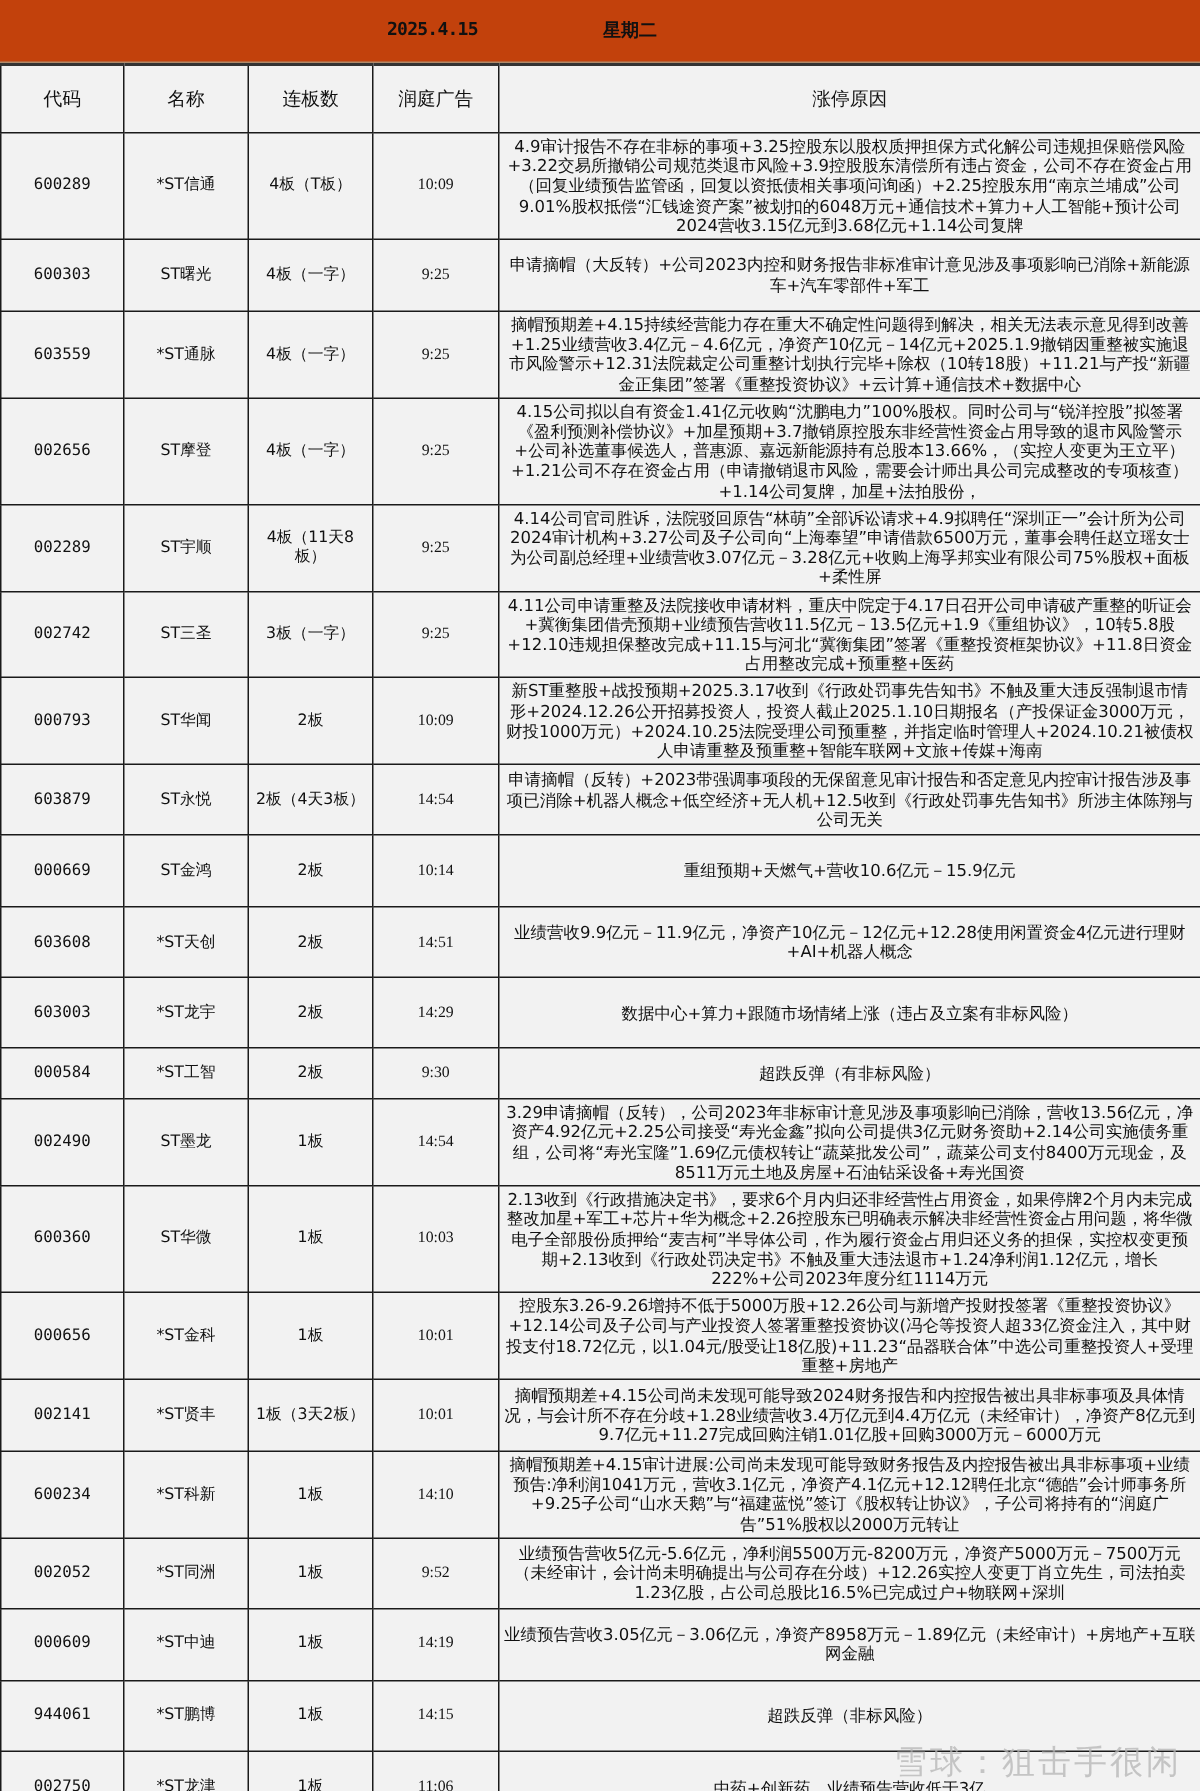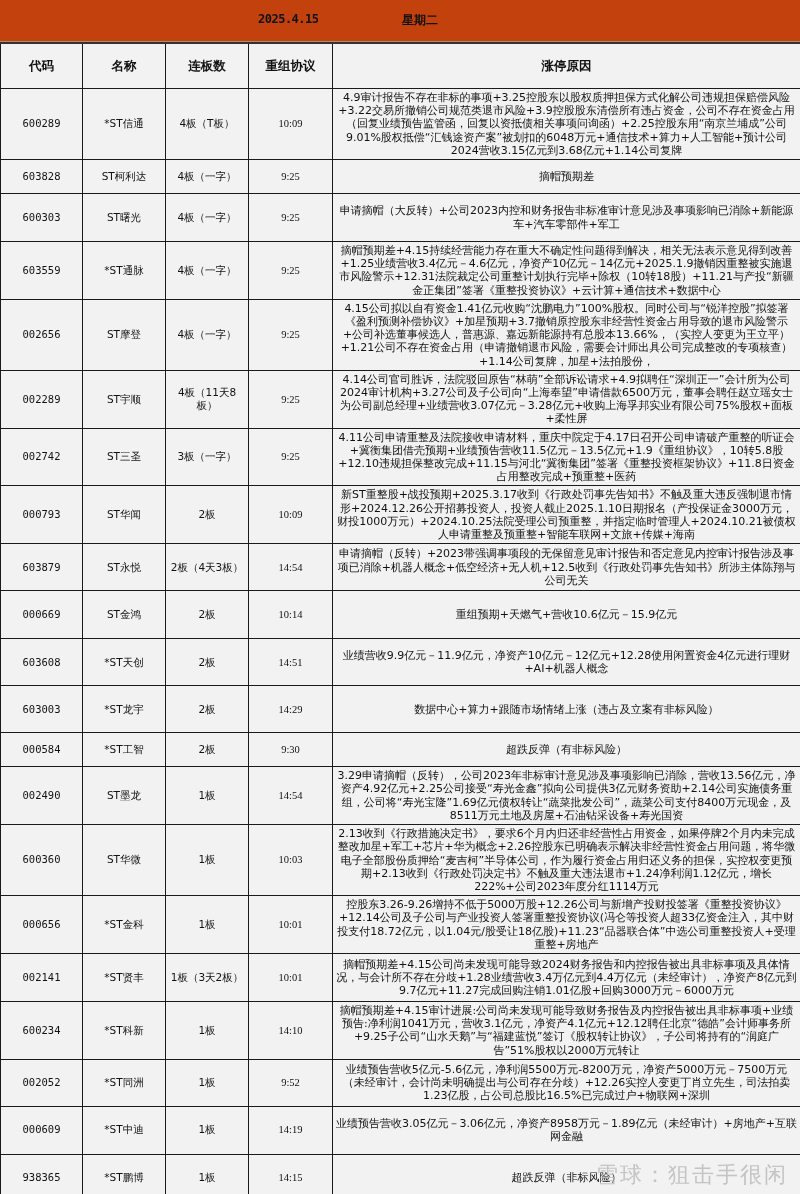--- a/index.html
+++ b/index.html
@@ -2,21 +2,21 @@
 <html><head>
 <meta charset="utf-8">
 <style>
   html, body { margin:0; padding:0; background:#f2f2f2; }
   body { width:800px; height:1194px; overflow:hidden; font-family:"DejaVu Sans", sans-serif; color:#111; }
   .banner { height:41px; background:#c2410c; position:relative; border-bottom:1px solid #b08a6a; }
   .banner .date { position:absolute; left:258px; top:12px; font-size:12px; font-weight:bold; font-family:"DejaVu Sans Mono", monospace; letter-spacing:-0.5px; }
   .banner .weekday { position:absolute; left:402px; top:12px; font-size:12px; font-weight:bold; }
   table { border-collapse:collapse; width:800px; table-layout:fixed; }
   th, td { border:1px solid #1a1a1a; text-align:center; vertical-align:middle; background:#f2f2f2; }
-  th { height:42px; font-size:12.5px; font-weight:bold; border-top:2px solid #333; }
+  th { height:42px; font-size:12.5px; font-weight:normal; border-top:2px solid #333; }
   td { font-size:10.5px; line-height:13.5px; padding:1px 2px; }
   td.code { font-family:"DejaVu Sans Mono", monospace; font-size:10.5px;margin-left:44px; }
   td.time { font-family:Liberation Serif, serif; font-size:10.5px; }
   td.reason { font-size:11px; line-height:13.2px; padding:2px 3px; overflow:hidden; }
   col.c1 { width:82px; } col.c2 { width:83px; } col.c3 { width:83px; } col.c4 { width:84px; } col.c5 { width:468px; }
   .watermark { position:absolute; right:12px; bottom:4px; font-size:22px; color:rgba(180,180,180,0.75); letter-spacing:2px; pointer-events:none; }
 </style>
 </head>
 <body>
 
@@ -31,38 +31,31 @@
       <col class="c2">
       <col class="c3">
       <col class="c4">
       <col class="c5">
     </colgroup>
   <thead>
     <tr>
       <th>代码</th>
       <th>名称</th>
       <th>连板数</th>
-      <th>重组协议</th>
+      <th>润庭广告</th>
       <th>涨停原因</th>
     </tr>
   </thead>
   <tbody id="tbody">
       <tr style="height: 70px;">
         <td class="code">600289</td>
         <td class="name">*ST信通</td>
         <td class="boards">4板（T板）</td>
         <td class="time">10:09</td>
         <td class="reason">4.9审计报告不存在非标的事项+3.25控股东以股权质押担保方式化解公司违规担保赔偿风险+3.22交易所撤销公司规范类退市风险+3.9控股股东清偿所有违占资金，公司不存在资金占用（回复业绩预告监管函，回复以资抵债相关事项问询函）+2.25控股东用“南京兰埔成”公司9.01%股权抵偿“汇钱途资产案”被划扣的6048万元+通信技术+算力+人工智能+预计公司2024营收3.15亿元到3.68亿元+1.14公司复牌</td>
-      </tr>
-      <tr style="height: 34px;">
-        <td class="code">603828</td>
-        <td class="name">ST柯利达</td>
-        <td class="boards">4板（一字）</td>
-        <td class="time">9:25</td>
-        <td class="reason">摘帽预期差</td>
       </tr>
       <tr style="height: 48px;">
         <td class="code">600303</td>
         <td class="name">ST曙光</td>
         <td class="boards">4板（一字）</td>
         <td class="time">9:25</td>
         <td class="reason">申请摘帽（大反转）+公司2023内控和财务报告非标准审计意见涉及事项影响已消除+新能源车+汽车零部件+军工</td>
       </tr>
       <tr style="height: 47px;">
         <td class="code">603559</td>
@@ -177,21 +170,21 @@
         <td class="reason">业绩预告营收5亿元-5.6亿元，净利润5500万元-8200万元，净资产5000万元－7500万元（未经审计，会计尚未明确提出与公司存在分歧）+12.26实控人变更丁肖立先生，司法拍卖1.23亿股，占公司总股比16.5%已完成过户+物联网+深圳</td>
       </tr>
       <tr style="height: 48px;">
         <td class="code">000609</td>
         <td class="name">*ST中迪</td>
         <td class="boards">1板</td>
         <td class="time">14:19</td>
         <td class="reason">业绩预告营收3.05亿元－3.06亿元，净资产8958万元－1.89亿元（未经审计）+房地产+互联网金融</td>
       </tr>
       <tr style="height: 47px;">
-        <td class="code">938365</td>
+        <td class="code">944061</td>
         <td class="name">*ST鹏博</td>
         <td class="boards">1板</td>
         <td class="time">14:15</td>
         <td class="reason">超跌反弹（非标风险）</td>
       </tr>
       <tr style="height: 50px;">
         <td class="code">002750</td>
         <td class="name">*ST龙津</td>
         <td class="boards">1板</td>
         <td class="time">11:06</td>

